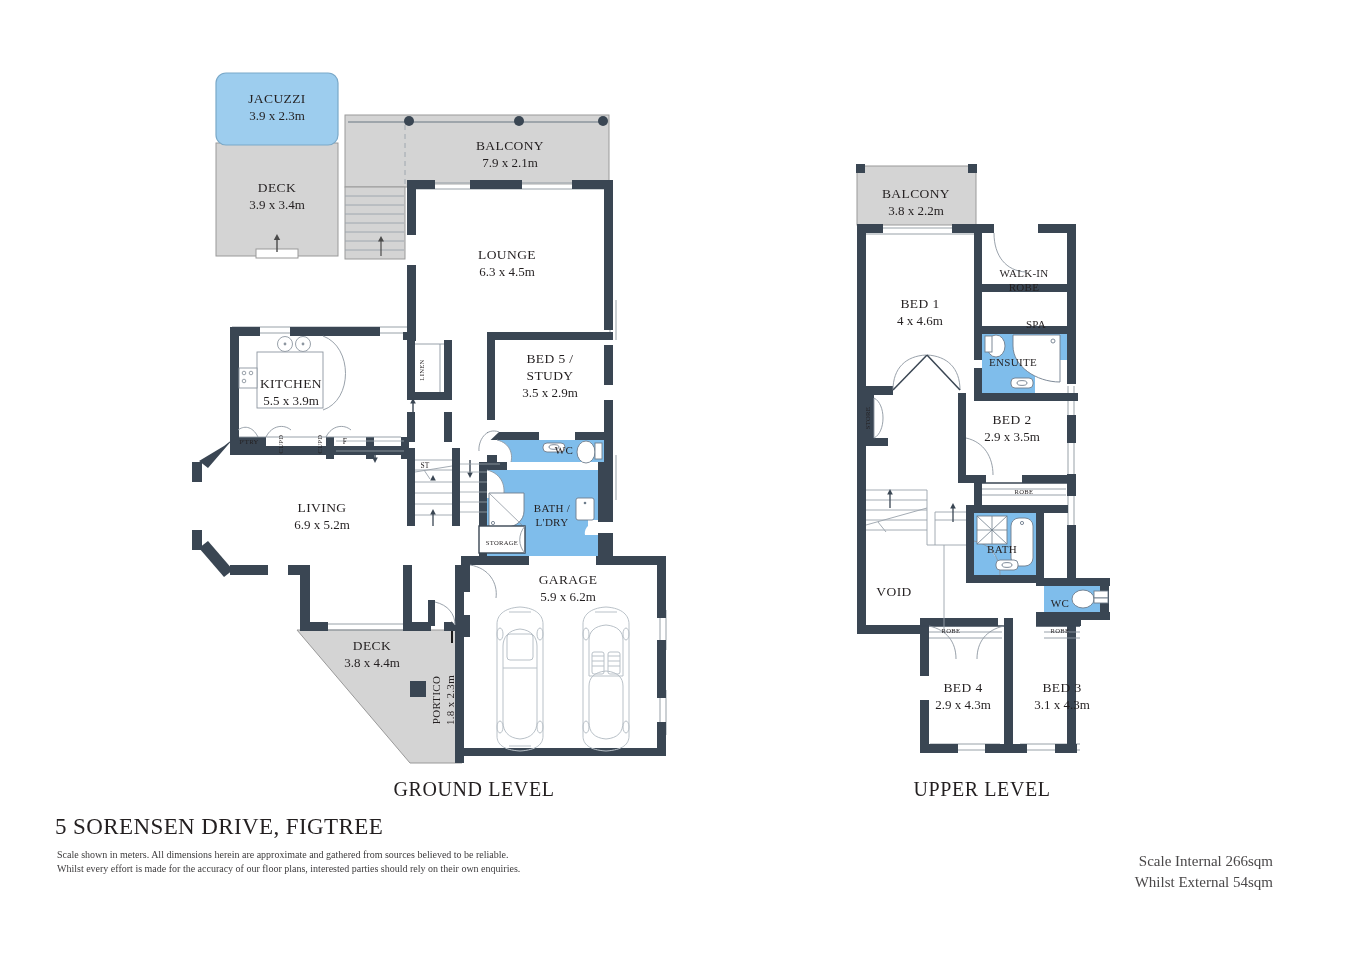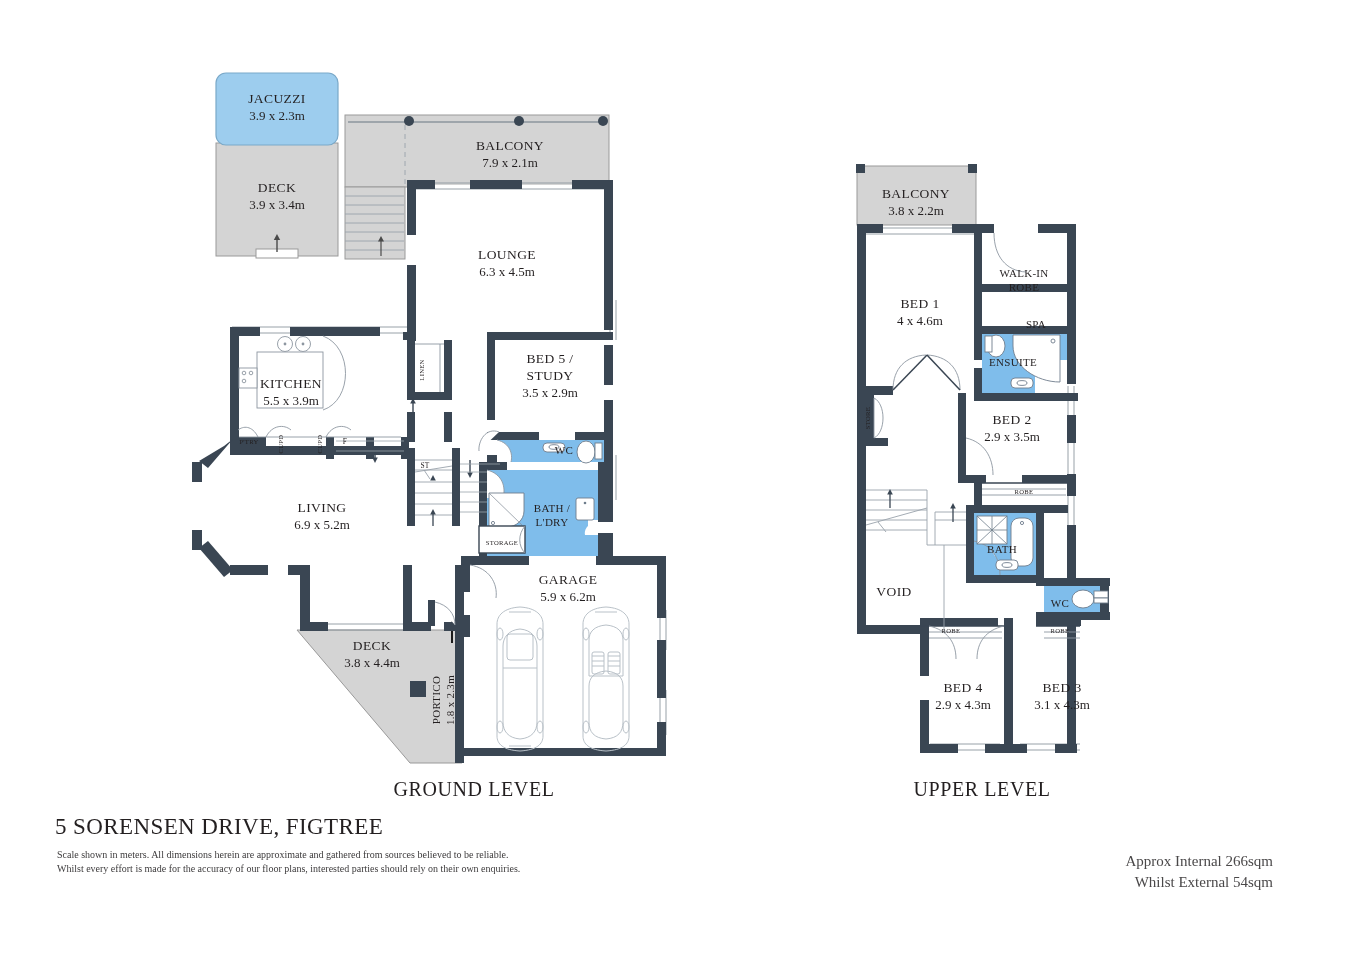--- a/index.html
+++ b/index.html
@@ -588,17 +588,17 @@
       <text class="rm-tiny" x="951" y="633">ROBE</text>
       <text class="rm-tiny" x="1060" y="633">ROBE</text>
 
       <text class="level-title" x="982" y="796">UPPER LEVEL</text>
     </g>
   </svg>
 
   <div class="addr-title">5 SORENSEN DRIVE, FIGTREE</div>
   <div class="disclaimer">Scale shown in meters. All dimensions herein are approximate and gathered from sources believed to be  reliable. Whilst every effort is made for the accuracy of our floor plans, interested parties should rely on their own enquiries.</div>
   <div class="area-block">
-    <div>Approx Internal 266sqm</div>
+    <div>Scale Internal 266sqm</div>
     <div>Whilst External 54sqm</div>
   </div>
 
 </div>
 
 </body></html>

